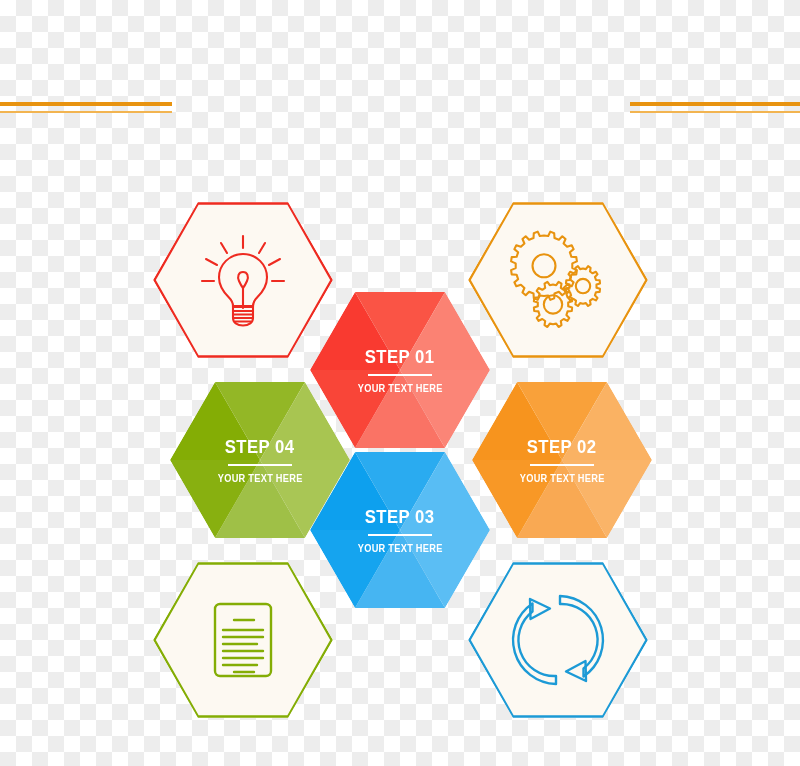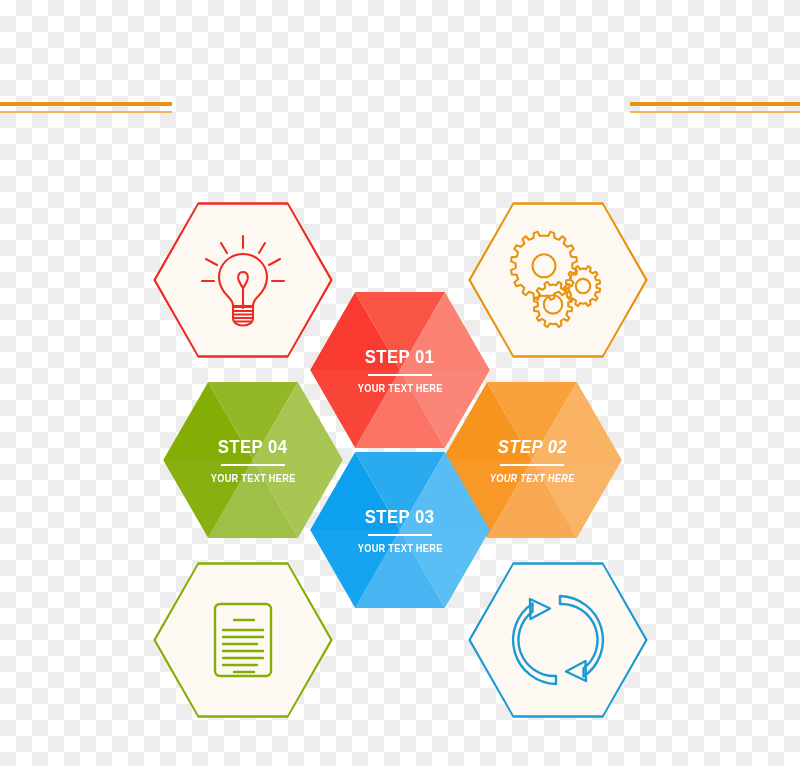--- a/index.html
+++ b/index.html
@@ -236,37 +236,37 @@
       <i class="f-b" style="background:#FA7365"></i>
       <i class="f-bl" style="background:#F94538"></i>
     </div>
     <div class="hex-label">
       <div class="hex-title">STEP 01</div>
       <div class="hex-divider"></div>
       <div class="hex-sub">YOUR TEXT HERE</div>
     </div>
   </div>
 
-  <div class="hex hex-fill" style="left:163px; top:382px;">
+  <div class="hex hex-fill" style="left:170px; top:382px;">
     <div class="facets">
       <i class="f-tl" style="background:#84AD05"></i>
       <i class="f-t" style="background:#93B726"></i>
       <i class="f-tr" style="background:#A8C551"></i>
       <i class="f-br" style="background:#A9C655"></i>
       <i class="f-b" style="background:#9FC047"></i>
       <i class="f-bl" style="background:#88B010"></i>
     </div>
     <div class="hex-label">
       <div class="hex-title">STEP 04</div>
       <div class="hex-divider"></div>
       <div class="hex-sub">YOUR TEXT HERE</div>
     </div>
   </div>
 
-  <div class="hex hex-fill" style="left:442px; top:382px;font-style:italic;">
+  <div class="hex hex-fill" style="left:472px; top:382px;">
     <div class="facets">
       <i class="f-tl" style="background:#F7941E"></i>
       <i class="f-t" style="background:#F9A13A"></i>
       <i class="f-tr" style="background:#FAB263"></i>
       <i class="f-br" style="background:#FAB468"></i>
       <i class="f-b" style="background:#F9A953"></i>
       <i class="f-bl" style="background:#F89826"></i>
     </div>
     <div class="hex-label">
       <div class="hex-title">STEP 02</div>

